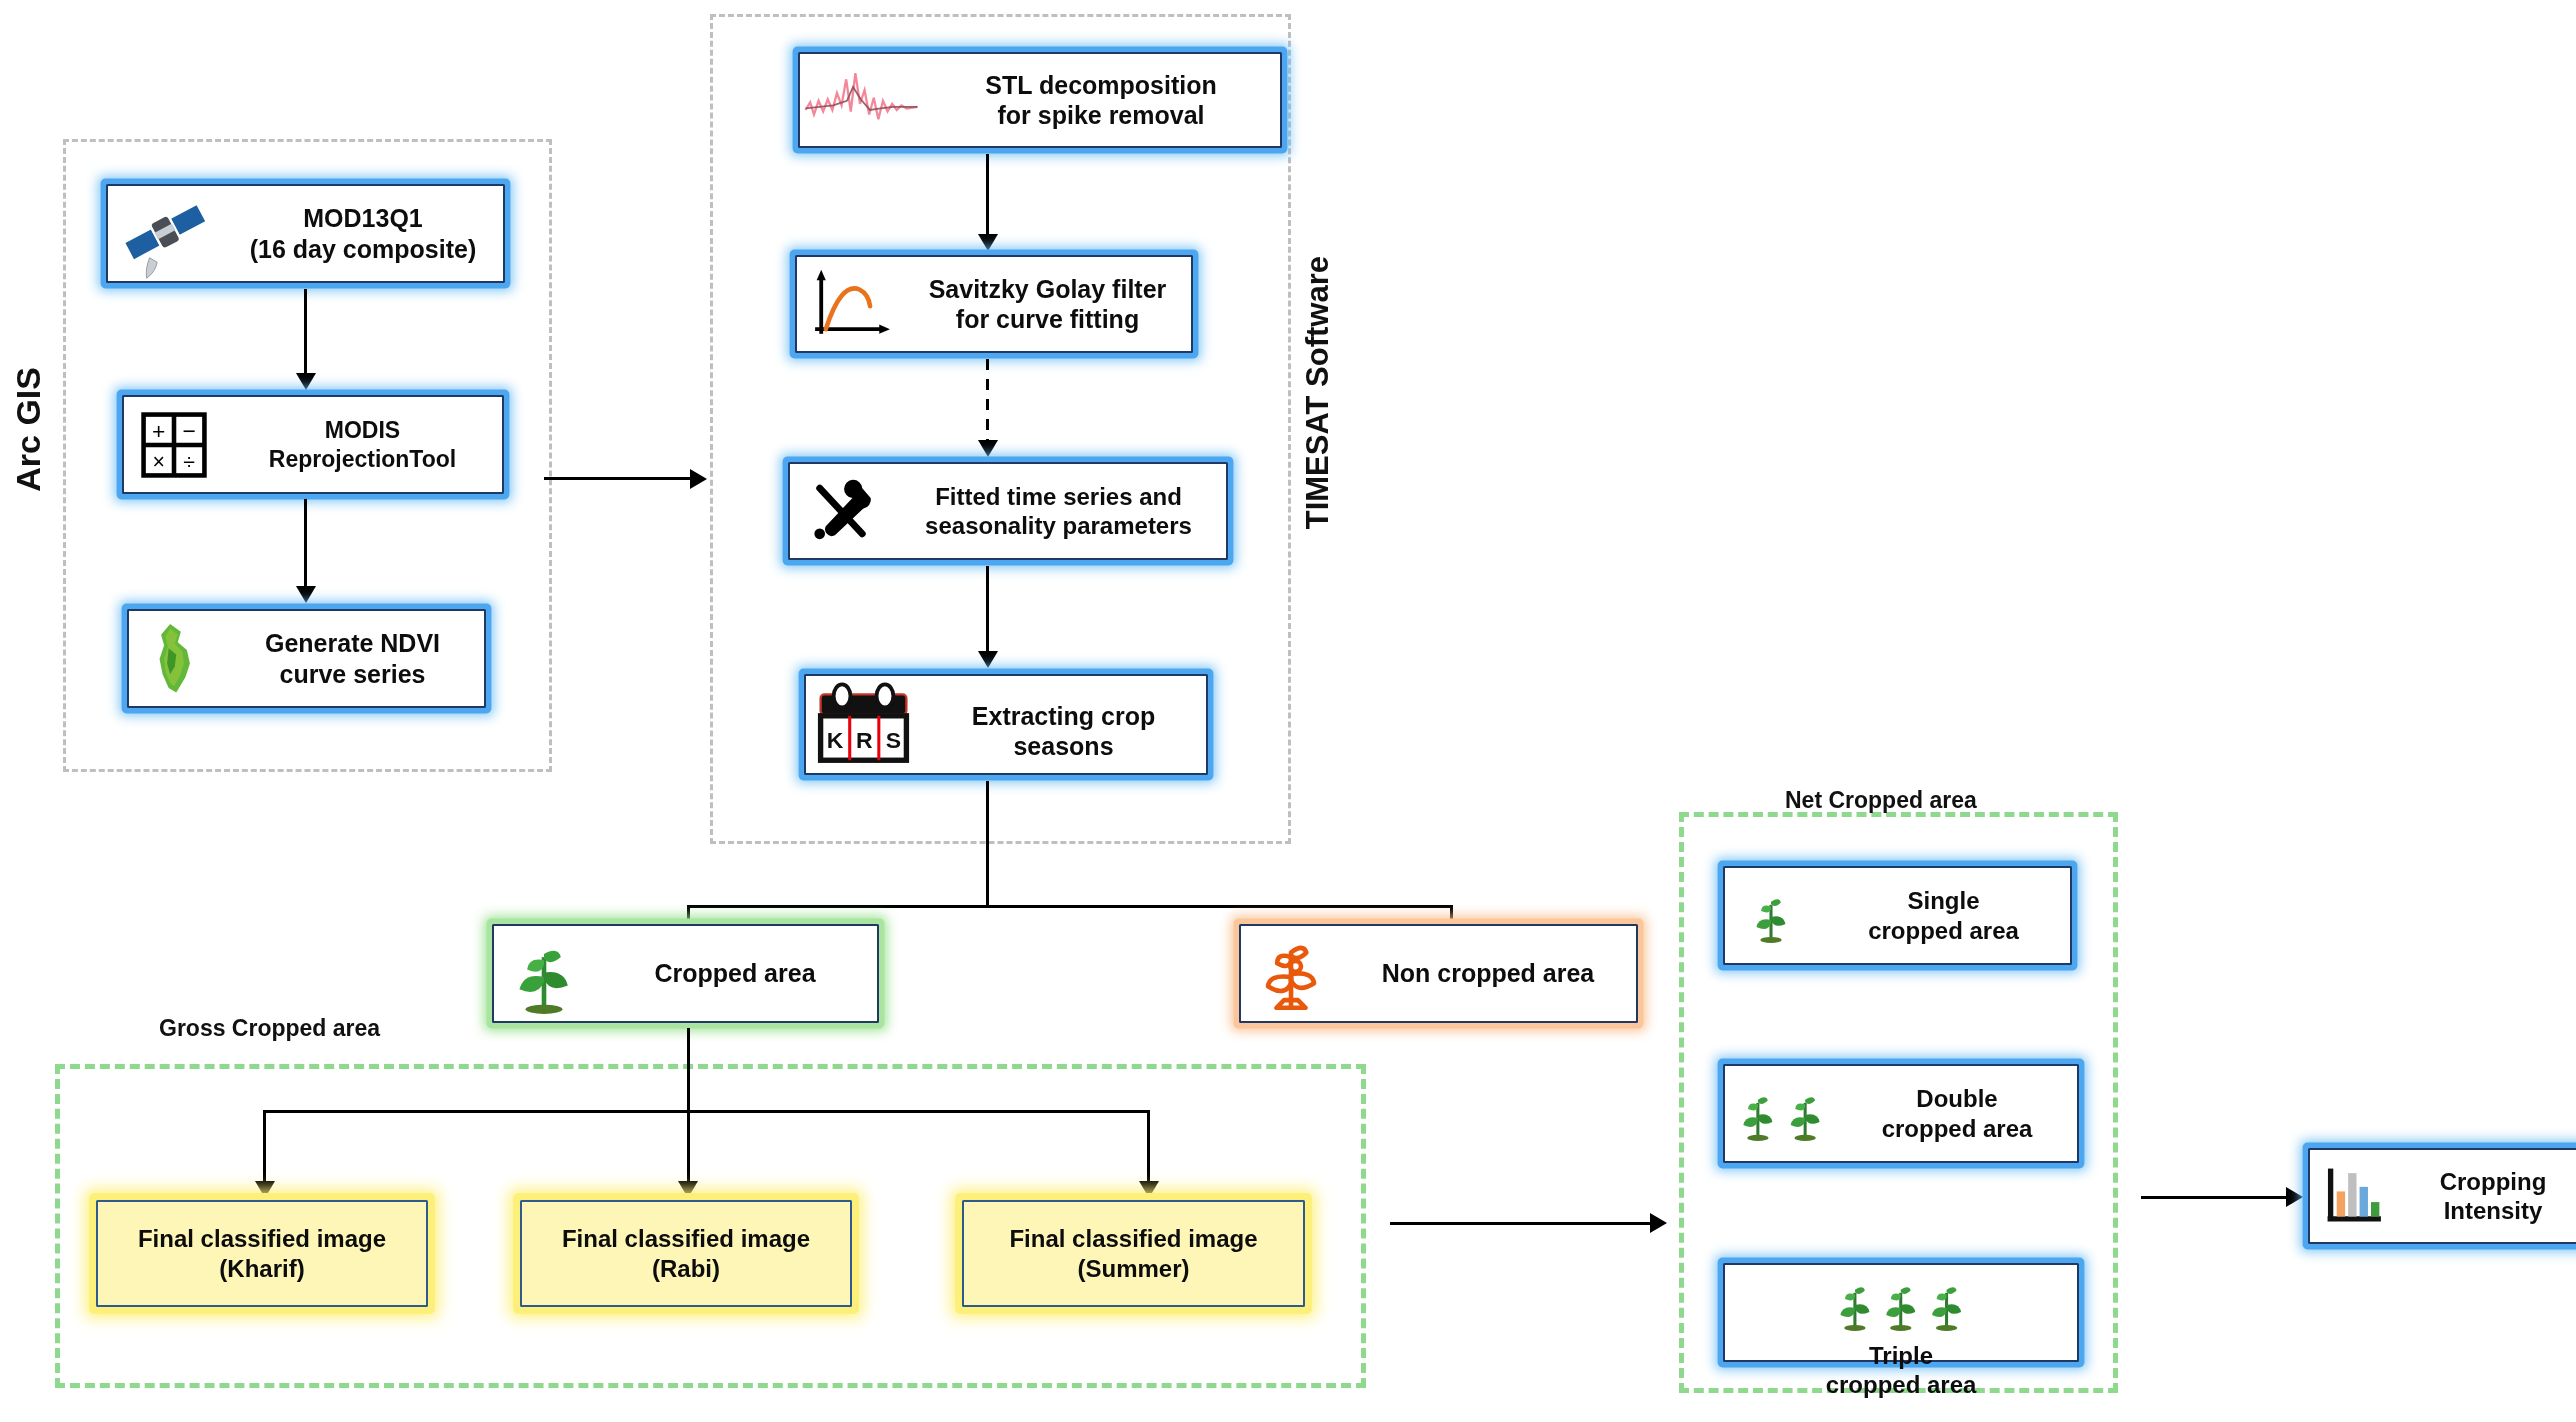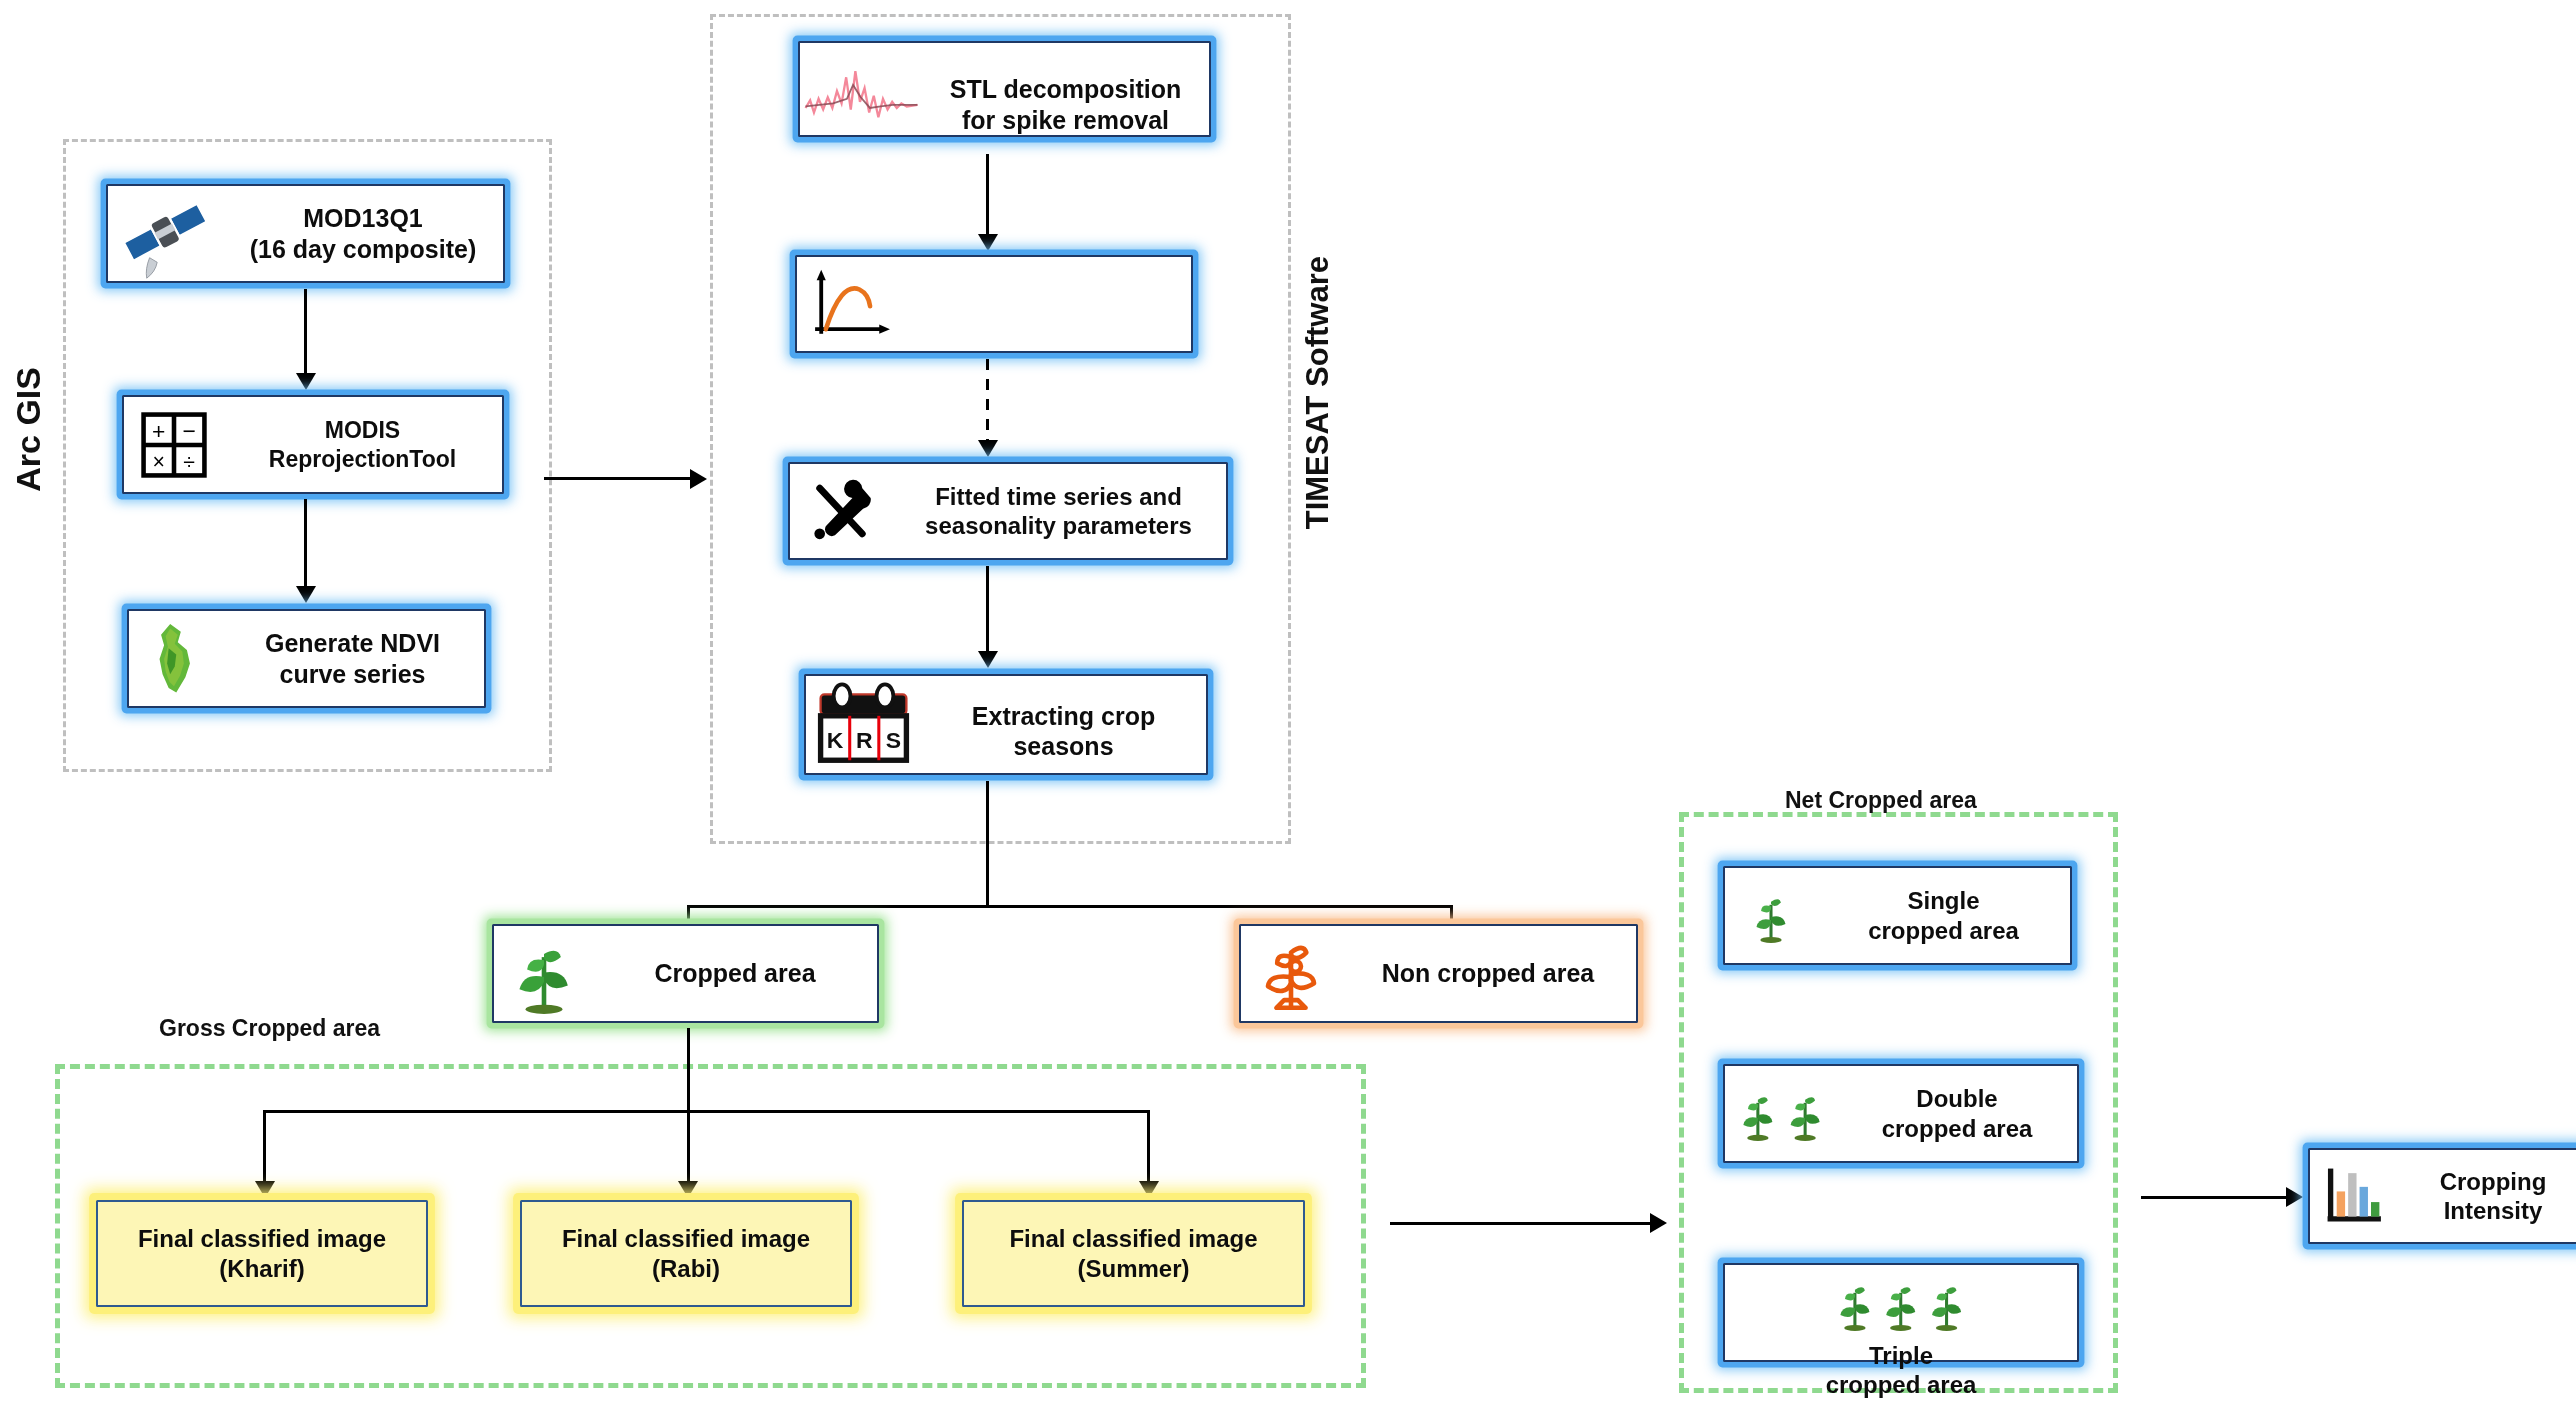--- a/index.html
+++ b/index.html
@@ -111,21 +111,21 @@
     </div>
     <div class="txt" style="font-size:25px;">
       <div>Generate NDVI</div>
       <div>curve series</div>
     </div>
   </div>
 
   <div class="ln hl" style="left:544px;top:477px;width:153px;"></div>
   <div class="arrowhead ah-right" style="left:690px;top:469px;"></div>
 
-  <div class="node glow-blue" style="left:798px;top:41px;width:413px;height:96px;align-items:flex-end;">
+  <div class="node glow-blue" style="left:798px;top:52px;width:484px;height:96px;">
     <div class="ico" style="width:122px;height:75px;">
       <svg width="115" height="66" viewBox="0 0 150 86">
         <polyline points="2,56 8,46 13,62 19,44 25,58 31,42 37,56 43,34 49,50 55,16 61,58 67,8 73,48 79,30 85,62 91,40 97,68 103,44 109,58 115,48 121,56 127,50 134,54 148,52" fill="none" stroke="#f4889a" stroke-width="3"></polyline>
         <polyline points="2,54 20,52 38,50 56,44 64,26 74,42 86,56 100,54 116,52 148,52" fill="none" stroke="#8a4a55" stroke-width="2.4" opacity=".85"></polyline>
       </svg>
     </div>
     <div class="txt" style="font-size:25px;">
       <div>STL decomposition</div>
       <div>for spike removal</div>
     </div>
@@ -136,20 +136,24 @@
 
   <div class="node glow-blue" style="left:795px;top:255px;width:398px;height:98px;">
     <div class="ico" style="width:107px;height:76px;">
       <svg width="84" height="72" viewBox="0 0 110 94">
         <line x1="16" y1="86" x2="16" y2="12" stroke="#000" stroke-width="5"></line>
         <polygon points="16,2 10,16 22,16" fill="#000"></polygon>
         <line x1="8" y1="80" x2="96" y2="80" stroke="#000" stroke-width="5"></line>
         <polygon points="106,80 92,74 92,86" fill="#000"></polygon>
         <path d="M22 80 Q42 18 66 28 Q78 34 80 50" fill="none" stroke="#e8731c" stroke-width="6" stroke-linecap="round"></path>
       </svg>
+    </div>
+    <div class="txt" style="font-size:25px;">
+      <div>Savitzky Golay filter</div>
+      <div>for curve fitting</div>
     </div>
   </div>
 
   <div class="dash-v" style="left:986px;top:359px;height:87px;"></div>
   <div class="arrowhead ah-down" style="left:978px;top:440px;"></div>
 
   <div class="node glow-blue" style="left:788px;top:462px;width:440px;height:98px;">
     <div class="ico" style="width:101px;height:76px;">
       <svg width="70" height="70" viewBox="0 0 92 92">
         <g stroke="#000" stroke-width="9" stroke-linecap="round">

